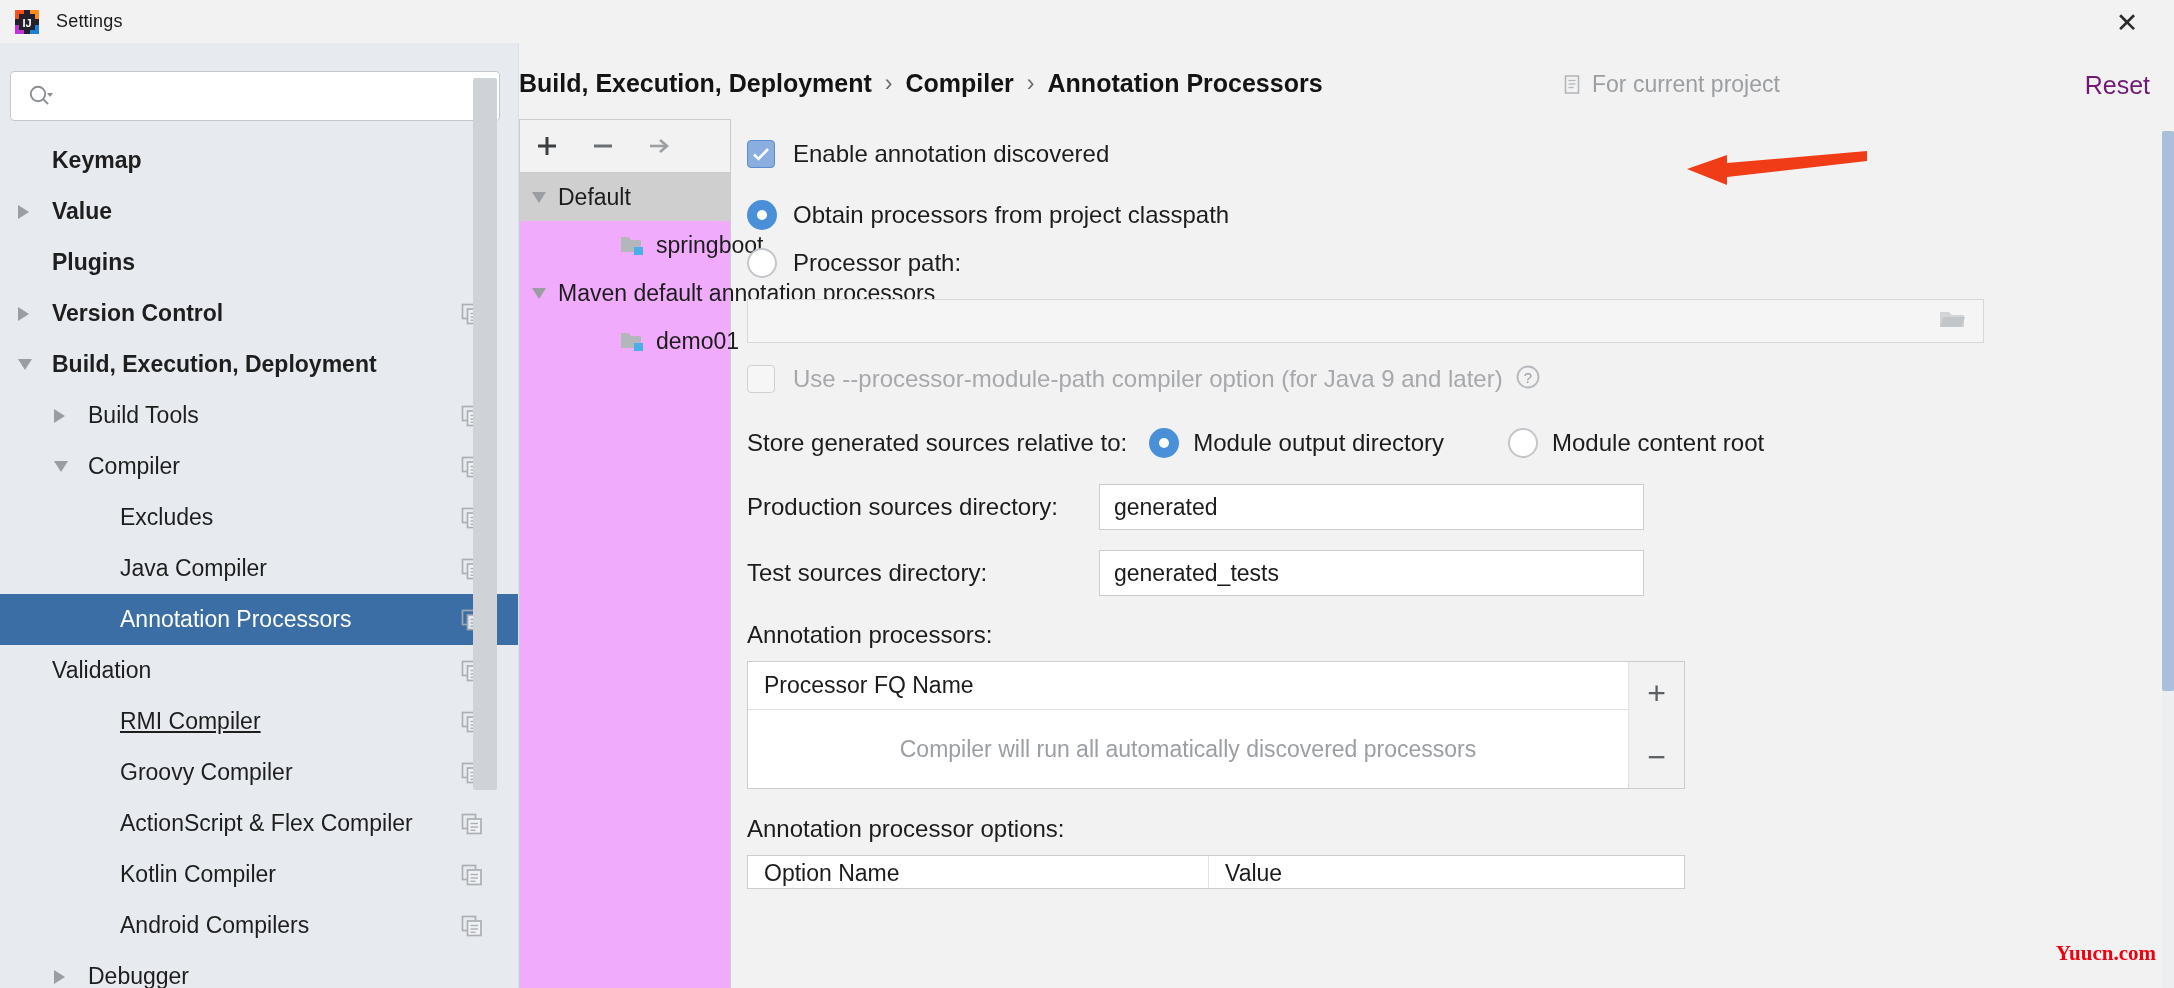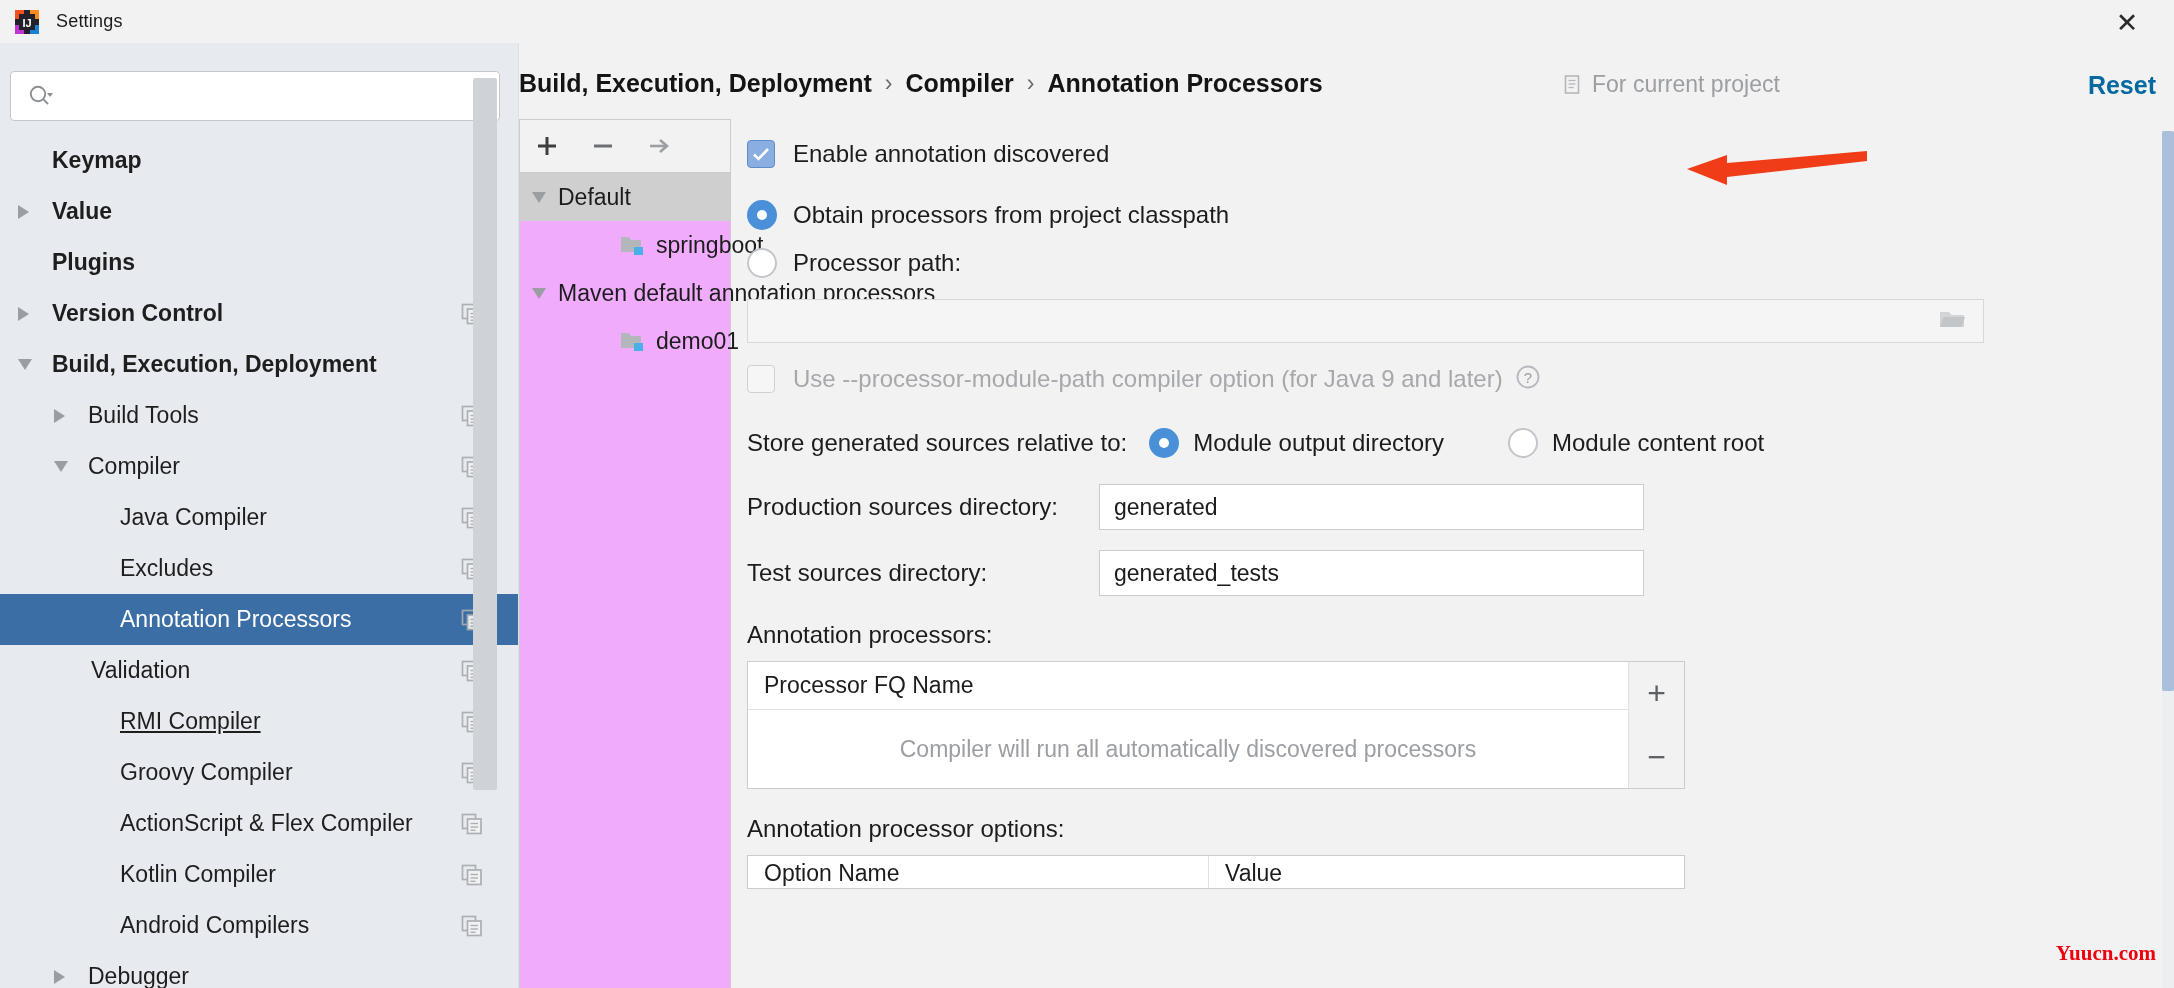--- a/index.html
+++ b/index.html
@@ -91,22 +91,22 @@
     display: flex; align-items: center; white-space: nowrap;
   }
   .crumb { font-size: 25px; font-weight: bold; color: #141414; }
   .crumb-sep { font-size: 23px; color: #6b6b6b; margin: 0 13px; }
   .for-project {
     position: absolute; left: 1044px; top: 28px;
     display: flex; align-items: center; color: #9b9ea2; font-size: 23px; white-space: nowrap;
   }
   .for-project .proj-icon { width: 20px; height: 22px; margin-right: 9px; }
   .reset-link {
-    position: absolute; right: 18px; top: 28px;
-    font-size: 25px; font-weight: bold; color: #0369a1; cursor: pointer;
+    position: absolute; right: 24px; top: 28px;
+    font-size: 25px; font-weight: normal; color: #701a75; cursor: pointer;
   }
 
   
   .profiles {
     position: absolute; left: 0px; top: 76px; width: 212px; height: 986px;
     border: 1px solid #c9cdd2; border-bottom: none; background: #f0abfc;
   }
   .profiles-toolbar {
     height: 53px; background: #f2f2f2; border-bottom: 1px solid #c9cdd2;
     display: flex; align-items: center; padding-left: 12px; gap: 26px;
@@ -271,51 +271,51 @@
         <span class="tree-label" style="margin-left: 88px;">Compiler</span>
         <span class="copy-icon"><svg viewBox="0 0 22 22" width="22" height="22">
             <rect x="1.5" y="1.5" width="13" height="14" fill="none" stroke="#a9acb0" stroke-width="1.7"></rect>
             <rect x="6.5" y="6" width="13.5" height="14.5" fill="#f0f2f4" stroke="#a9acb0" stroke-width="1.7"></rect>
             <line x1="9.5" y1="10.5" x2="17" y2="10.5" stroke="#a9acb0" stroke-width="1.4"></line>
             <line x1="9.5" y1="14" x2="17" y2="14" stroke="#a9acb0" stroke-width="1.4"></line>
             <line x1="9.5" y1="17.3" x2="14.5" y2="17.3" stroke="#a9acb0" stroke-width="1.4"></line>
           </svg></span>
       </div>
       <div class="tree-item">
+        <span class="tree-label" style="margin-left: 120px;">Excludes</span>
+        <span class="copy-icon"><svg viewBox="0 0 22 22" width="22" height="22">
+            <rect x="1.5" y="1.5" width="13" height="14" fill="none" stroke="#a9acb0" stroke-width="1.7"></rect>
+            <rect x="6.5" y="6" width="13.5" height="14.5" fill="#f0f2f4" stroke="#a9acb0" stroke-width="1.7"></rect>
+            <line x1="9.5" y1="10.5" x2="17" y2="10.5" stroke="#a9acb0" stroke-width="1.4"></line>
+            <line x1="9.5" y1="14" x2="17" y2="14" stroke="#a9acb0" stroke-width="1.4"></line>
+            <line x1="9.5" y1="17.3" x2="14.5" y2="17.3" stroke="#a9acb0" stroke-width="1.4"></line>
+          </svg></span>
+      </div>
+      <div class="tree-item">
         <span class="tree-label" style="margin-left: 120px;">Java Compiler</span>
-        <span class="copy-icon"><svg viewBox="0 0 22 22" width="22" height="22">
-            <rect x="1.5" y="1.5" width="13" height="14" fill="none" stroke="#a9acb0" stroke-width="1.7"></rect>
-            <rect x="6.5" y="6" width="13.5" height="14.5" fill="#f0f2f4" stroke="#a9acb0" stroke-width="1.7"></rect>
-            <line x1="9.5" y1="10.5" x2="17" y2="10.5" stroke="#a9acb0" stroke-width="1.4"></line>
-            <line x1="9.5" y1="14" x2="17" y2="14" stroke="#a9acb0" stroke-width="1.4"></line>
-            <line x1="9.5" y1="17.3" x2="14.5" y2="17.3" stroke="#a9acb0" stroke-width="1.4"></line>
-          </svg></span>
-      </div>
-      <div class="tree-item">
-        <span class="tree-label" style="margin-left: 120px;">Excludes</span>
         <span class="copy-icon"><svg viewBox="0 0 22 22" width="22" height="22">
             <rect x="1.5" y="1.5" width="13" height="14" fill="none" stroke="#a9acb0" stroke-width="1.7"></rect>
             <rect x="6.5" y="6" width="13.5" height="14.5" fill="#f0f2f4" stroke="#a9acb0" stroke-width="1.7"></rect>
             <line x1="9.5" y1="10.5" x2="17" y2="10.5" stroke="#a9acb0" stroke-width="1.4"></line>
             <line x1="9.5" y1="14" x2="17" y2="14" stroke="#a9acb0" stroke-width="1.4"></line>
             <line x1="9.5" y1="17.3" x2="14.5" y2="17.3" stroke="#a9acb0" stroke-width="1.4"></line>
           </svg></span>
       </div>
       <div class="tree-item sel">
         <span class="tree-label" style="margin-left: 120px;">Annotation Processors</span>
         <span class="copy-icon"><svg viewBox="0 0 22 22" width="22" height="22">
             <rect x="1.5" y="1.5" width="13" height="14" fill="none" stroke="#a9acb0" stroke-width="1.7"></rect>
             <rect x="6.5" y="6" width="13.5" height="14.5" fill="#f0f2f4" stroke="#a9acb0" stroke-width="1.7"></rect>
             <line x1="9.5" y1="10.5" x2="17" y2="10.5" stroke="#a9acb0" stroke-width="1.4"></line>
             <line x1="9.5" y1="14" x2="17" y2="14" stroke="#a9acb0" stroke-width="1.4"></line>
             <line x1="9.5" y1="17.3" x2="14.5" y2="17.3" stroke="#a9acb0" stroke-width="1.4"></line>
           </svg></span>
       </div>
       <div class="tree-item">
-        <span class="tree-label" style="margin-left: 91px;">Validation</span>
+        <span class="tree-label" style="margin-left: 52px;">Validation</span>
         <span class="copy-icon"><svg viewBox="0 0 22 22" width="22" height="22">
             <rect x="1.5" y="1.5" width="13" height="14" fill="none" stroke="#a9acb0" stroke-width="1.7"></rect>
             <rect x="6.5" y="6" width="13.5" height="14.5" fill="#f0f2f4" stroke="#a9acb0" stroke-width="1.7"></rect>
             <line x1="9.5" y1="10.5" x2="17" y2="10.5" stroke="#a9acb0" stroke-width="1.4"></line>
             <line x1="9.5" y1="14" x2="17" y2="14" stroke="#a9acb0" stroke-width="1.4"></line>
             <line x1="9.5" y1="17.3" x2="14.5" y2="17.3" stroke="#a9acb0" stroke-width="1.4"></line>
           </svg></span>
       </div>
       <div class="tree-item">
         <span class="tree-label" style="margin-left: 120px; text-decoration: underline;">RMI Compiler</span>

